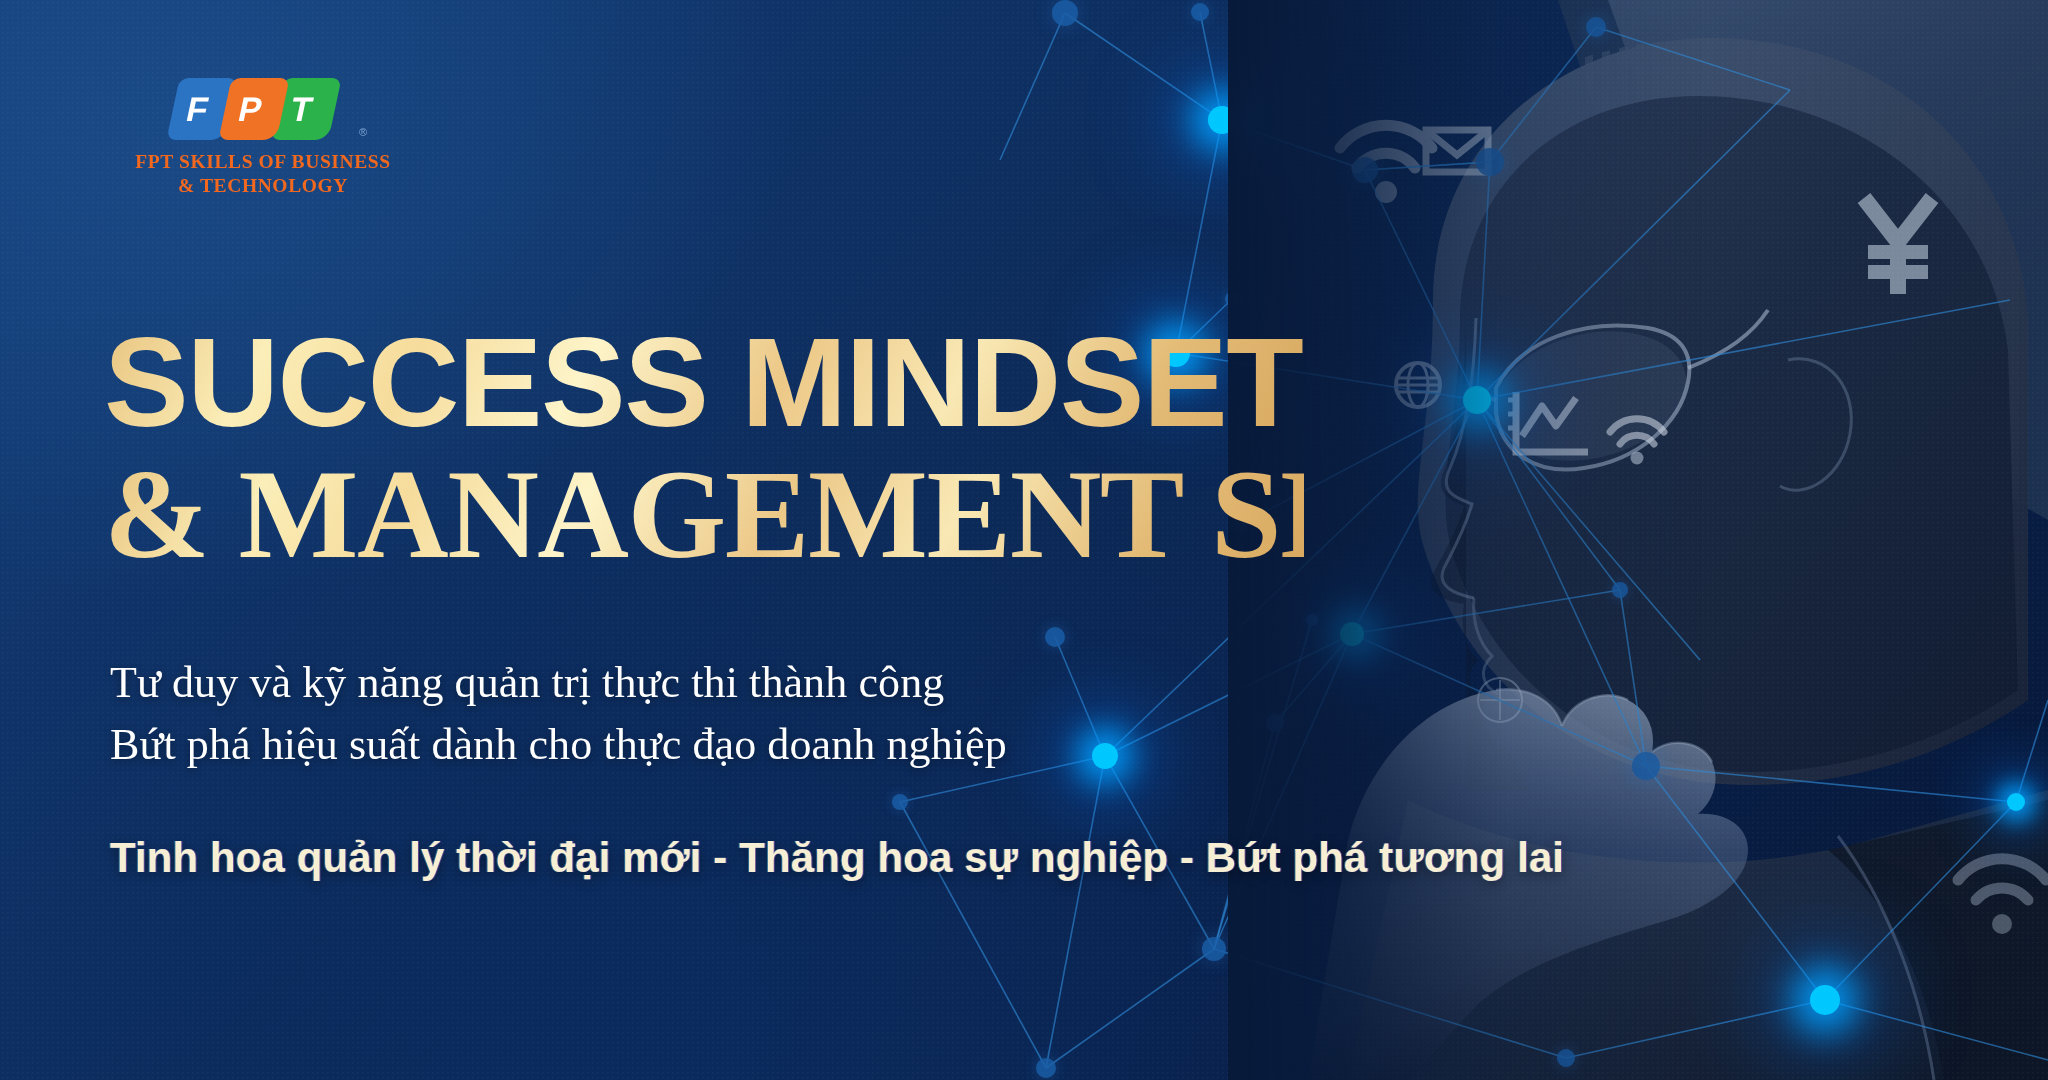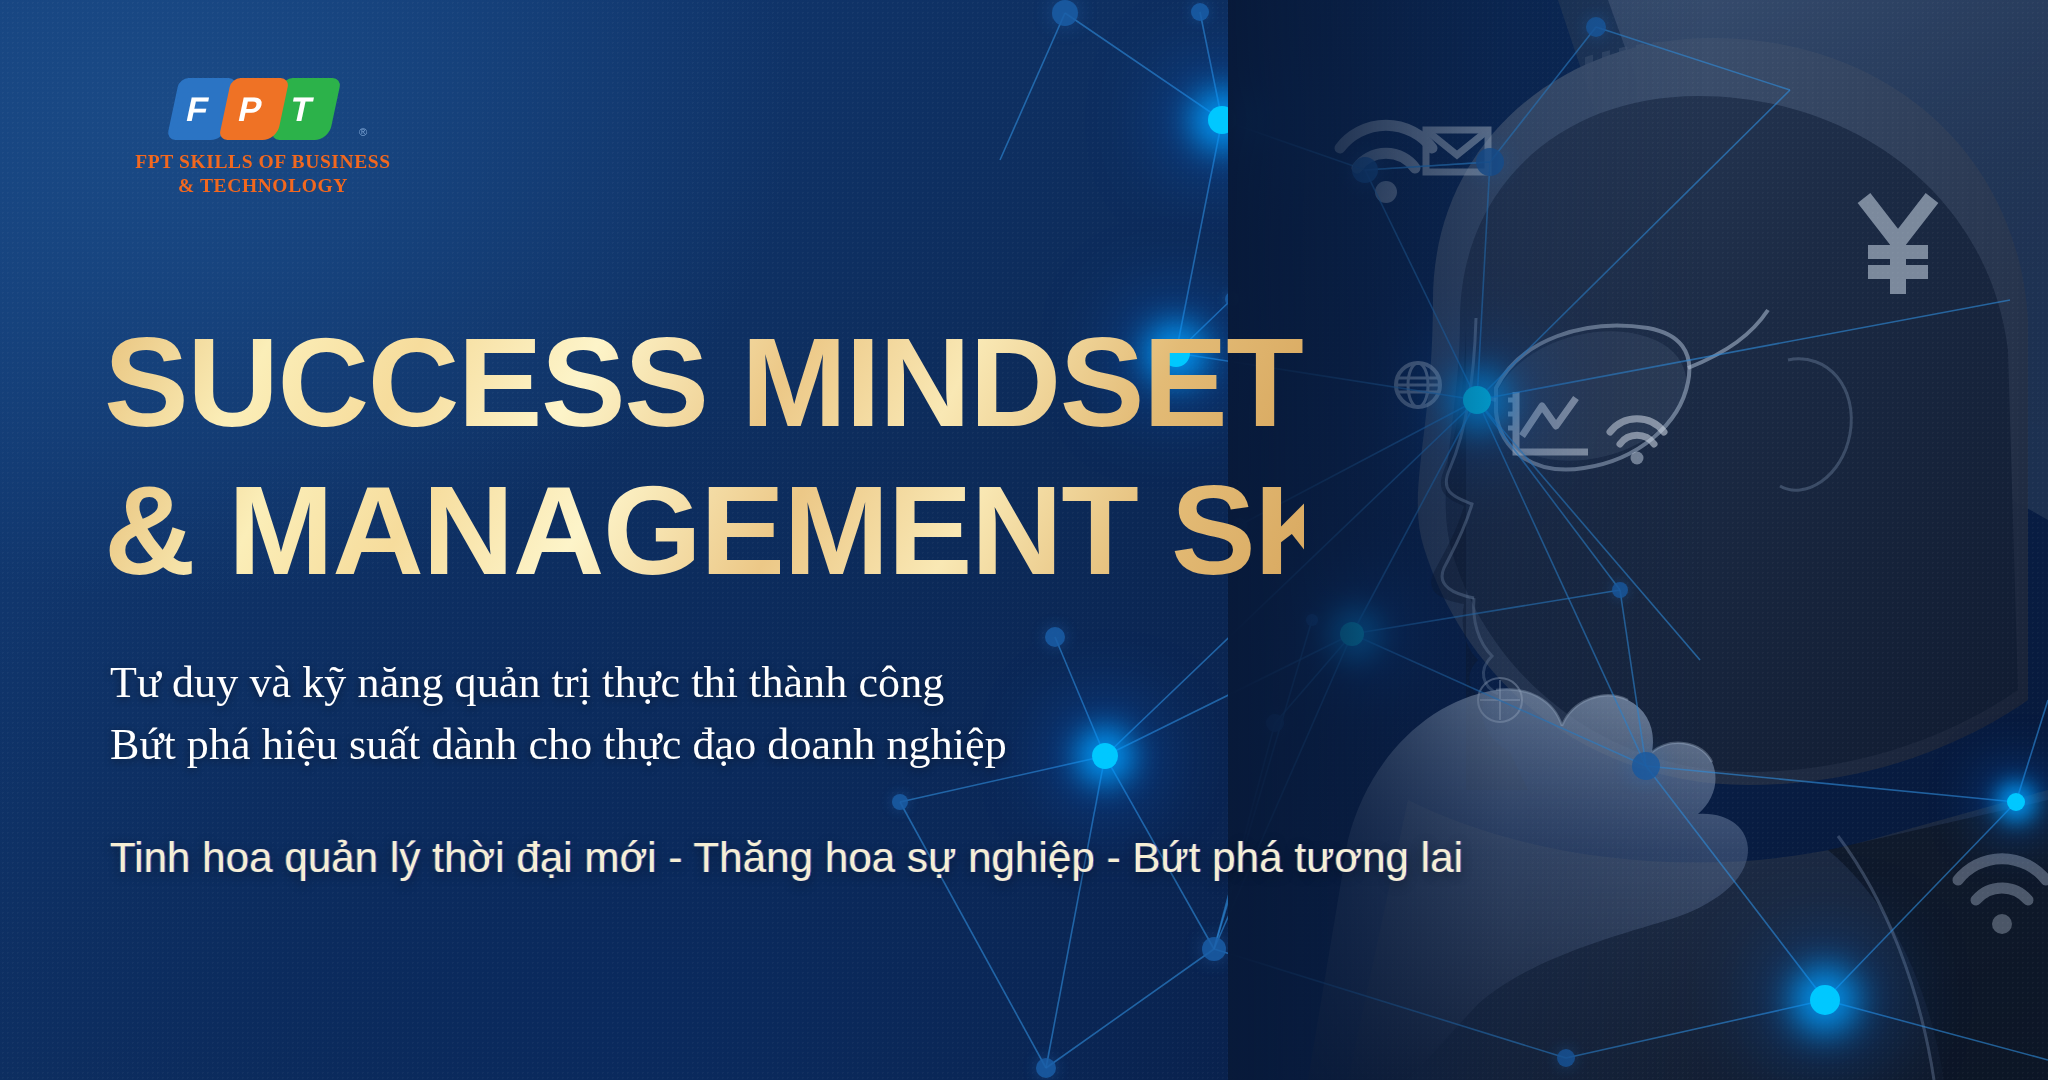--- a/index.html
+++ b/index.html
@@ -111,21 +111,21 @@
         #fdf4c9 40%,
         #ecc887 56%,
         #f9e8b4 70%,
         #e3bb76 86%,
         #d8a85f 100%);
     -webkit-background-clip:text;
     background-clip:text;
     -webkit-text-fill-color:transparent;
     color:transparent;
   }
-  .hl-line.l2 { margin-top:18px; }
+  .hl-line.l2 { margin-top:2px;font-family:Liberation Serif, serif; }
 
   
   #subtitle {
     position:absolute; left:110px; top:652px;
   }
   .sub-line {
     color:#ffffff;
     font-size:44px;
     font-weight:400;
     line-height:1.42;
@@ -135,21 +135,21 @@
     font-family:Liberation Serif, serif;
   }
 
   
   #tagline {
     position:absolute; left:110px; top:834px;
   }
   .tag-line {
     color:#f6efd4;
     font-size:42px;
-    font-weight:400;
+    font-weight:700;
     letter-spacing:.1px;
     white-space:nowrap;
     text-shadow:1px 0 0 rgba(226,120,230,.42), -1px 0 0 rgba(90,220,255,.38), 0 3px 12px rgba(0,0,0,.45);
   }
 
   
   .glow {
     position:absolute;
     border-radius:50%;
     pointer-events:none;

